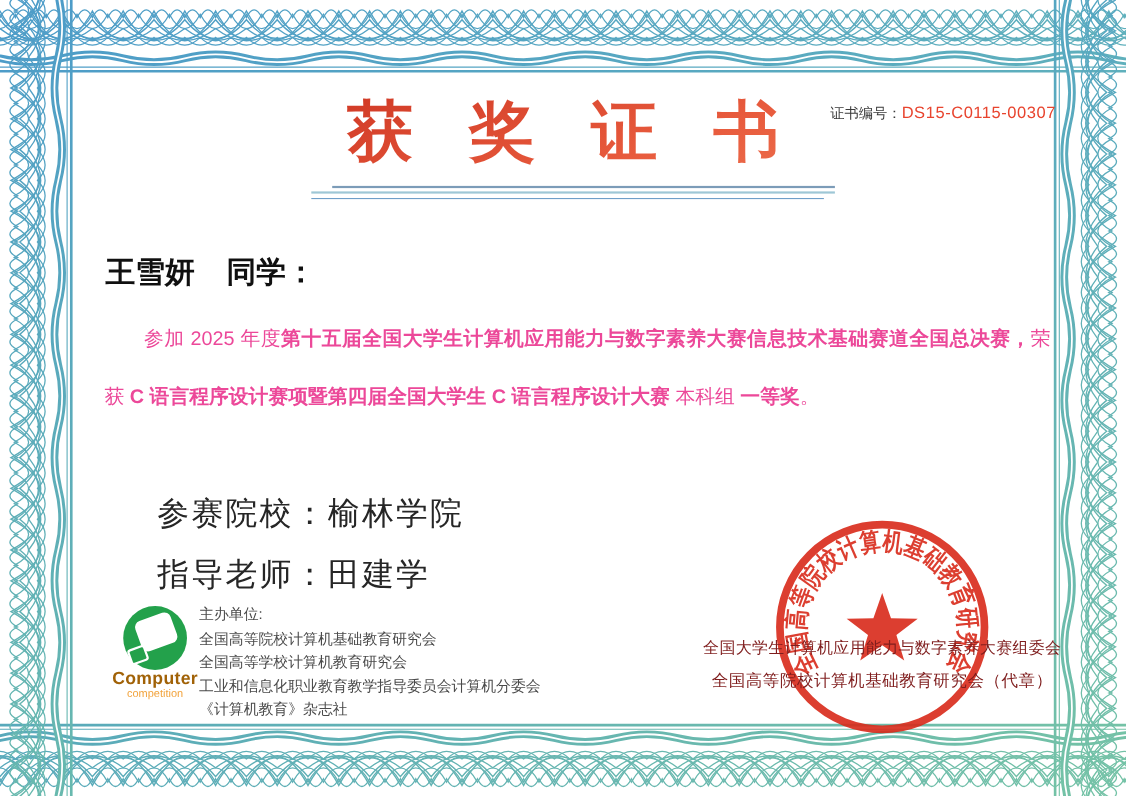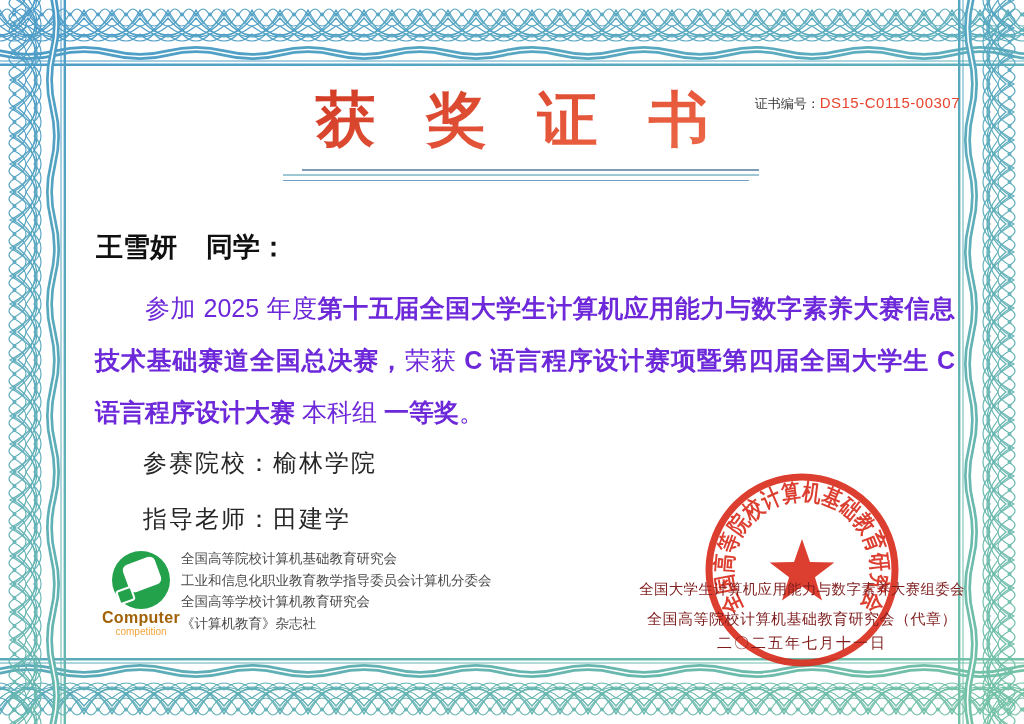--- a/index.html
+++ b/index.html
@@ -19,26 +19,26 @@
 
   .separator{position:absolute;top:169px;left:283px;width:476px;z-index:1;}
   .sep-1{height:1.5px;background:#7c9cb8;width:96%;margin-left:4%;}
   .sep-2{height:2px;background:#9ec7d6;width:100%;margin-top:3px;}
   .sep-3{height:1.5px;background:#6f9fc9;width:98%;margin-top:4px;}
 
   .salutation{position:absolute;left:96px;top:229px;z-index:1;font-size:27px;font-weight:700;
               color:#101010;font-family:"Liberation Serif","DejaVu Serif",serif;}
   .salutation .suffix{margin-left:29px;}
 
-  .body-par{position:absolute;left:95px;top:282px;width:860px;z-index:1;font-size:25px;
-            line-height:52px;color:#6d28d9;text-align:justify;text-indent:2em;}
+  .body-par{position:absolute;left:95px;top:282px;width:860px;z-index:1;font-size:18px;
+            line-height:52px;color:#ec4899;text-align:justify;text-indent:2em;}
   .body-par .b{font-weight:700;}
   .body-par .heavy{font-weight:900;}
 
-  .detail-line{position:absolute;left:143px;z-index:1;font-size:24px;color:#262626;
+  .detail-line{position:absolute;left:143px;z-index:1;font-size:29px;color:#262626;
                letter-spacing:2px;font-family:"Liberation Serif","DejaVu Serif",serif;}
   .school-line{top:447px;}
   .teacher-line{top:503px;}
 
   .org-block{position:absolute;left:181px;top:548px;z-index:1;font-size:13.5px;
              line-height:21.5px;color:#4a4a4a;}
 
   .logo{position:absolute;left:98px;top:551px;width:86px;text-align:center;z-index:1;}
   .logo-circle{position:relative;width:58px;height:58px;margin:0 auto;background:#23a14b;border-radius:50%;}
   .logo-screen{position:absolute;left:13px;top:9px;width:34px;height:29px;background:#fff;
@@ -132,36 +132,36 @@
   <div class="logo">
     <div class="logo-circle">
       <div class="logo-screen"></div>
       <div class="logo-chip"></div>
     </div>
     <div class="logo-word">Computer</div>
     <div class="logo-sub">competition</div>
   </div>
 
   <div class="org-block">
+    <div>主办单位:</div>
     <div>全国高等院校计算机基础教育研究会</div>
+    <div>全国高等学校计算机教育研究会</div>
     <div>工业和信息化职业教育教学指导委员会计算机分委会</div>
-    <div>全国高等学校计算机教育研究会</div>
     <div>《计算机教育》杂志社</div>
   </div>
 
   <svg class="seal-svg" viewBox="0 0 340 300" xmlns="http://www.w3.org/2000/svg" xmlns:xlink="http://www.w3.org/1999/xlink">
     <defs>
       <path id="sealArc" d="M 104.7,190.2 A 70,70 0 1 1 219.3,190.2" fill="none"></path>
     </defs>
     <circle cx="162" cy="150" r="93" fill="none" stroke="#d92a1a" stroke-width="7"></circle>
     <polygon points="162,119 170,142 194.3,142.5 174.9,157.2 182,180.5 162,166.6 142,180.5 149.1,157.2 129.7,142.5 154,142" fill="#d92a1a"></polygon>
     <text font-size="23" font-weight="bold" fill="#d92a1a" font-family="Liberation Sans, sans-serif">
       <textPath href="#sealArc" xlink:href="#sealArc" startOffset="2" textLength="300" lengthAdjust="spacingAndGlyphs">全国高等院校计算机基础教育研究会</textPath>
     </text>
   </svg>
 
   <div class="seal-block">
     <div class="seal-line-1">全国大学生计算机应用能力与数字素养大赛组委会</div>
     <div class="seal-line-2">全国高等院校计算机基础教育研究会（代章）</div>
-    <div class="seal-date">二〇二五年七月十一日</div>
   </div>
 
 </div>
 
 </body></html>

